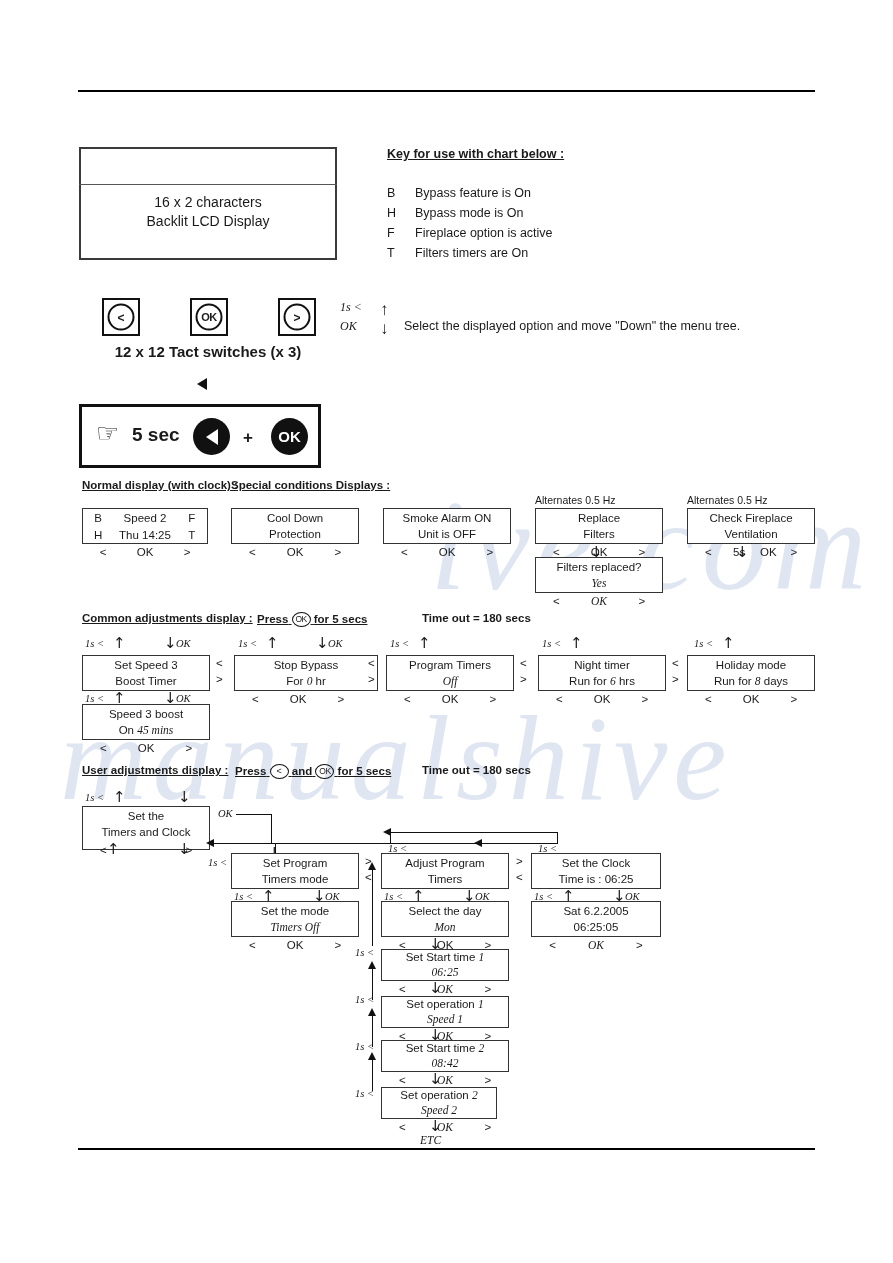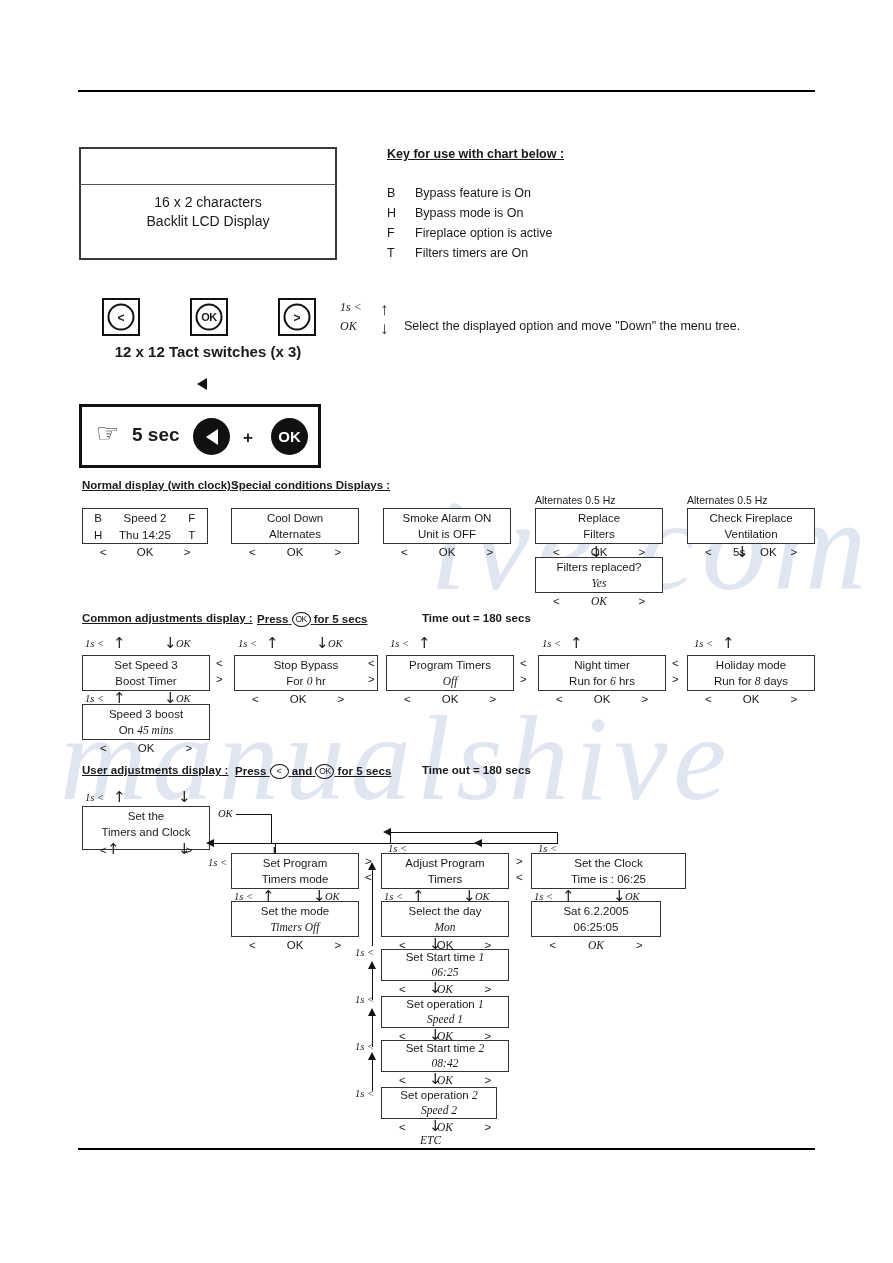--- a/index.html
+++ b/index.html
@@ -358,21 +358,21 @@
   </div>
 </div>
 <div class="abs lcd-keys" style="left:82px;top:546px;width:126px">
   <span class="kl">&lt;</span>
   <span class="km">OK</span>
   <span class="kr">&gt;</span>
 </div>
 
 <div class="abs lcd" style="left:231px;top:508px;width:128px;height:36px">
   <div class="lcd-line l1">Cool Down</div>
-  <div class="lcd-line l2">Alternates</div>
+  <div class="lcd-line l2">Protection</div>
 </div>
 <div class="abs lcd-keys" style="left:231px;top:546px;width:128px">
   <span class="kl">&lt;</span>
   <span class="km">OK</span>
   <span class="kr">&gt;</span>
 </div>
 
 <div class="abs lcd" style="left:383px;top:508px;width:128px;height:36px">
   <div class="lcd-line l1">Smoke Alarm ON</div>
   <div class="lcd-line l2">Unit is OFF</div>
@@ -586,21 +586,21 @@
   <div class="lcd-line l2"><i>Mon</i></div>
 </div>
 <div class="abs lcd-keys" style="left:381px;top:939px;width:128px">
   <span class="kl">&lt;</span>
   <span class="km" style="left:10px;width:108px;text-align:center">OK</span>
   <span class="kr">&gt;</span>
 </div>
 <div class="abs glyph-down" style="left:429px;top:937px">↓</div>
 
 <div class="abs up-label" style="left:538px;top:843px">1s &lt;</div>
-<div class="abs lcd" style="left:531px;top:853px;width:155px;height:36px">
+<div class="abs lcd" style="left:531px;top:853px;width:130px;height:36px">
   <div class="lcd-line l1">Set the Clock</div>
   <div class="lcd-line l2">Time is :   06:25</div>
 </div>
 <div class="abs up-label" style="left:534px;top:891px">1s &lt;</div>
 <div class="abs glyph-up" style="left:562px;top:889px">↑</div>
 <div class="abs glyph-down" style="left:613px;top:889px">↓</div>
 <div class="abs ok-label" style="left:625px;top:891px">OK</div>
 <div class="abs lcd" style="left:531px;top:901px;width:130px;height:36px">
   <div class="lcd-line l1">Sat    6.2.2005</div>
   <div class="lcd-line l2">06:25:05</div>

